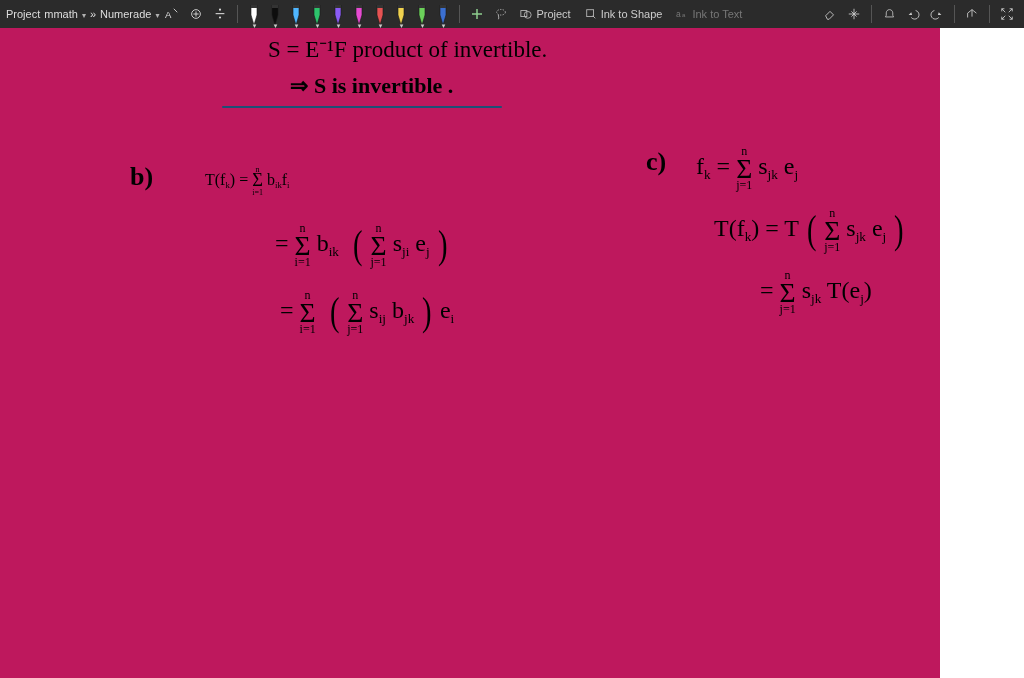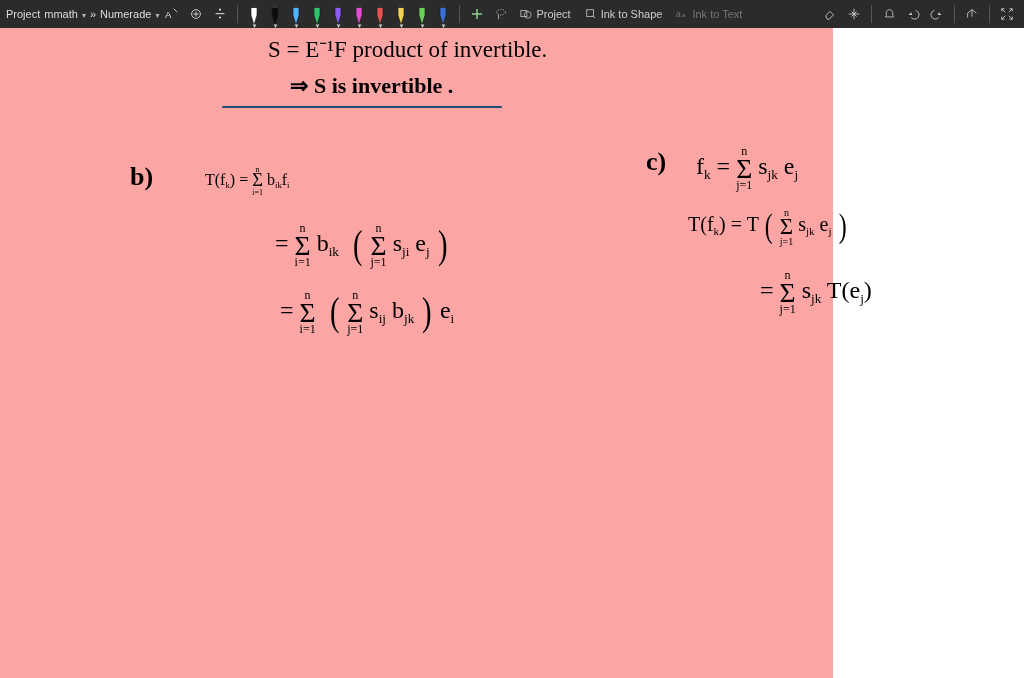--- a/index.html
+++ b/index.html
@@ -70,23 +70,23 @@
     color: #ccc;
     padding: 0 6px;
     height: 24px;
     cursor: pointer;
     white-space: nowrap;
   }
   .lbl-btn.disabled { color:#777; }
   .spacer { flex:1; }
   .canvas {
     position: relative;
-    width: 833px;
+    width: 940px;
     height: 650px;
-    background: #fca5a5;
+    background: #be185d;
   }
   .hw {
     position: absolute;
     font-family: "Segoe Script", "Comic Sans MS", cursive;
     color: #000;
     white-space: nowrap;
     line-height: 1.05;
   }
   .underline-stroke {
     position: absolute;
@@ -342,21 +342,21 @@
   </div>
 
   <div class="hw label" style="left:646px; top:120px; font-size:26px;">c)</div>
 
   <div class="hw" style="left:696px; top:118px; font-size:24px;">
     <span>f</span><span class="sub">k</span><span> = </span>
     <span class="sigma"><span class="lim">n</span><span class="sym">Σ</span><span class="lim">j=1</span></span>
     <span> s</span><span class="sub">jk</span><span> e</span><span class="sub">j</span>
   </div>
 
-  <div class="hw" style="left:688px; top:180px; font-size:20px;">
+  <div class="hw" style="left:714px; top:180px; font-size:24px;">
     <span>T(f</span><span class="sub">k</span><span>) = T</span>
     <span class="paren">(</span>
     <span class="sigma"><span class="lim">n</span><span class="sym">Σ</span><span class="lim">j=1</span></span>
     <span> s</span><span class="sub">jk</span><span> e</span><span class="sub">j</span>
     <span class="paren">)</span>
   </div>
 
   <div class="hw" style="left:760px; top:242px; font-size:24px;">
     <span>= </span>
     <span class="sigma"><span class="lim">n</span><span class="sym">Σ</span><span class="lim">j=1</span></span>

